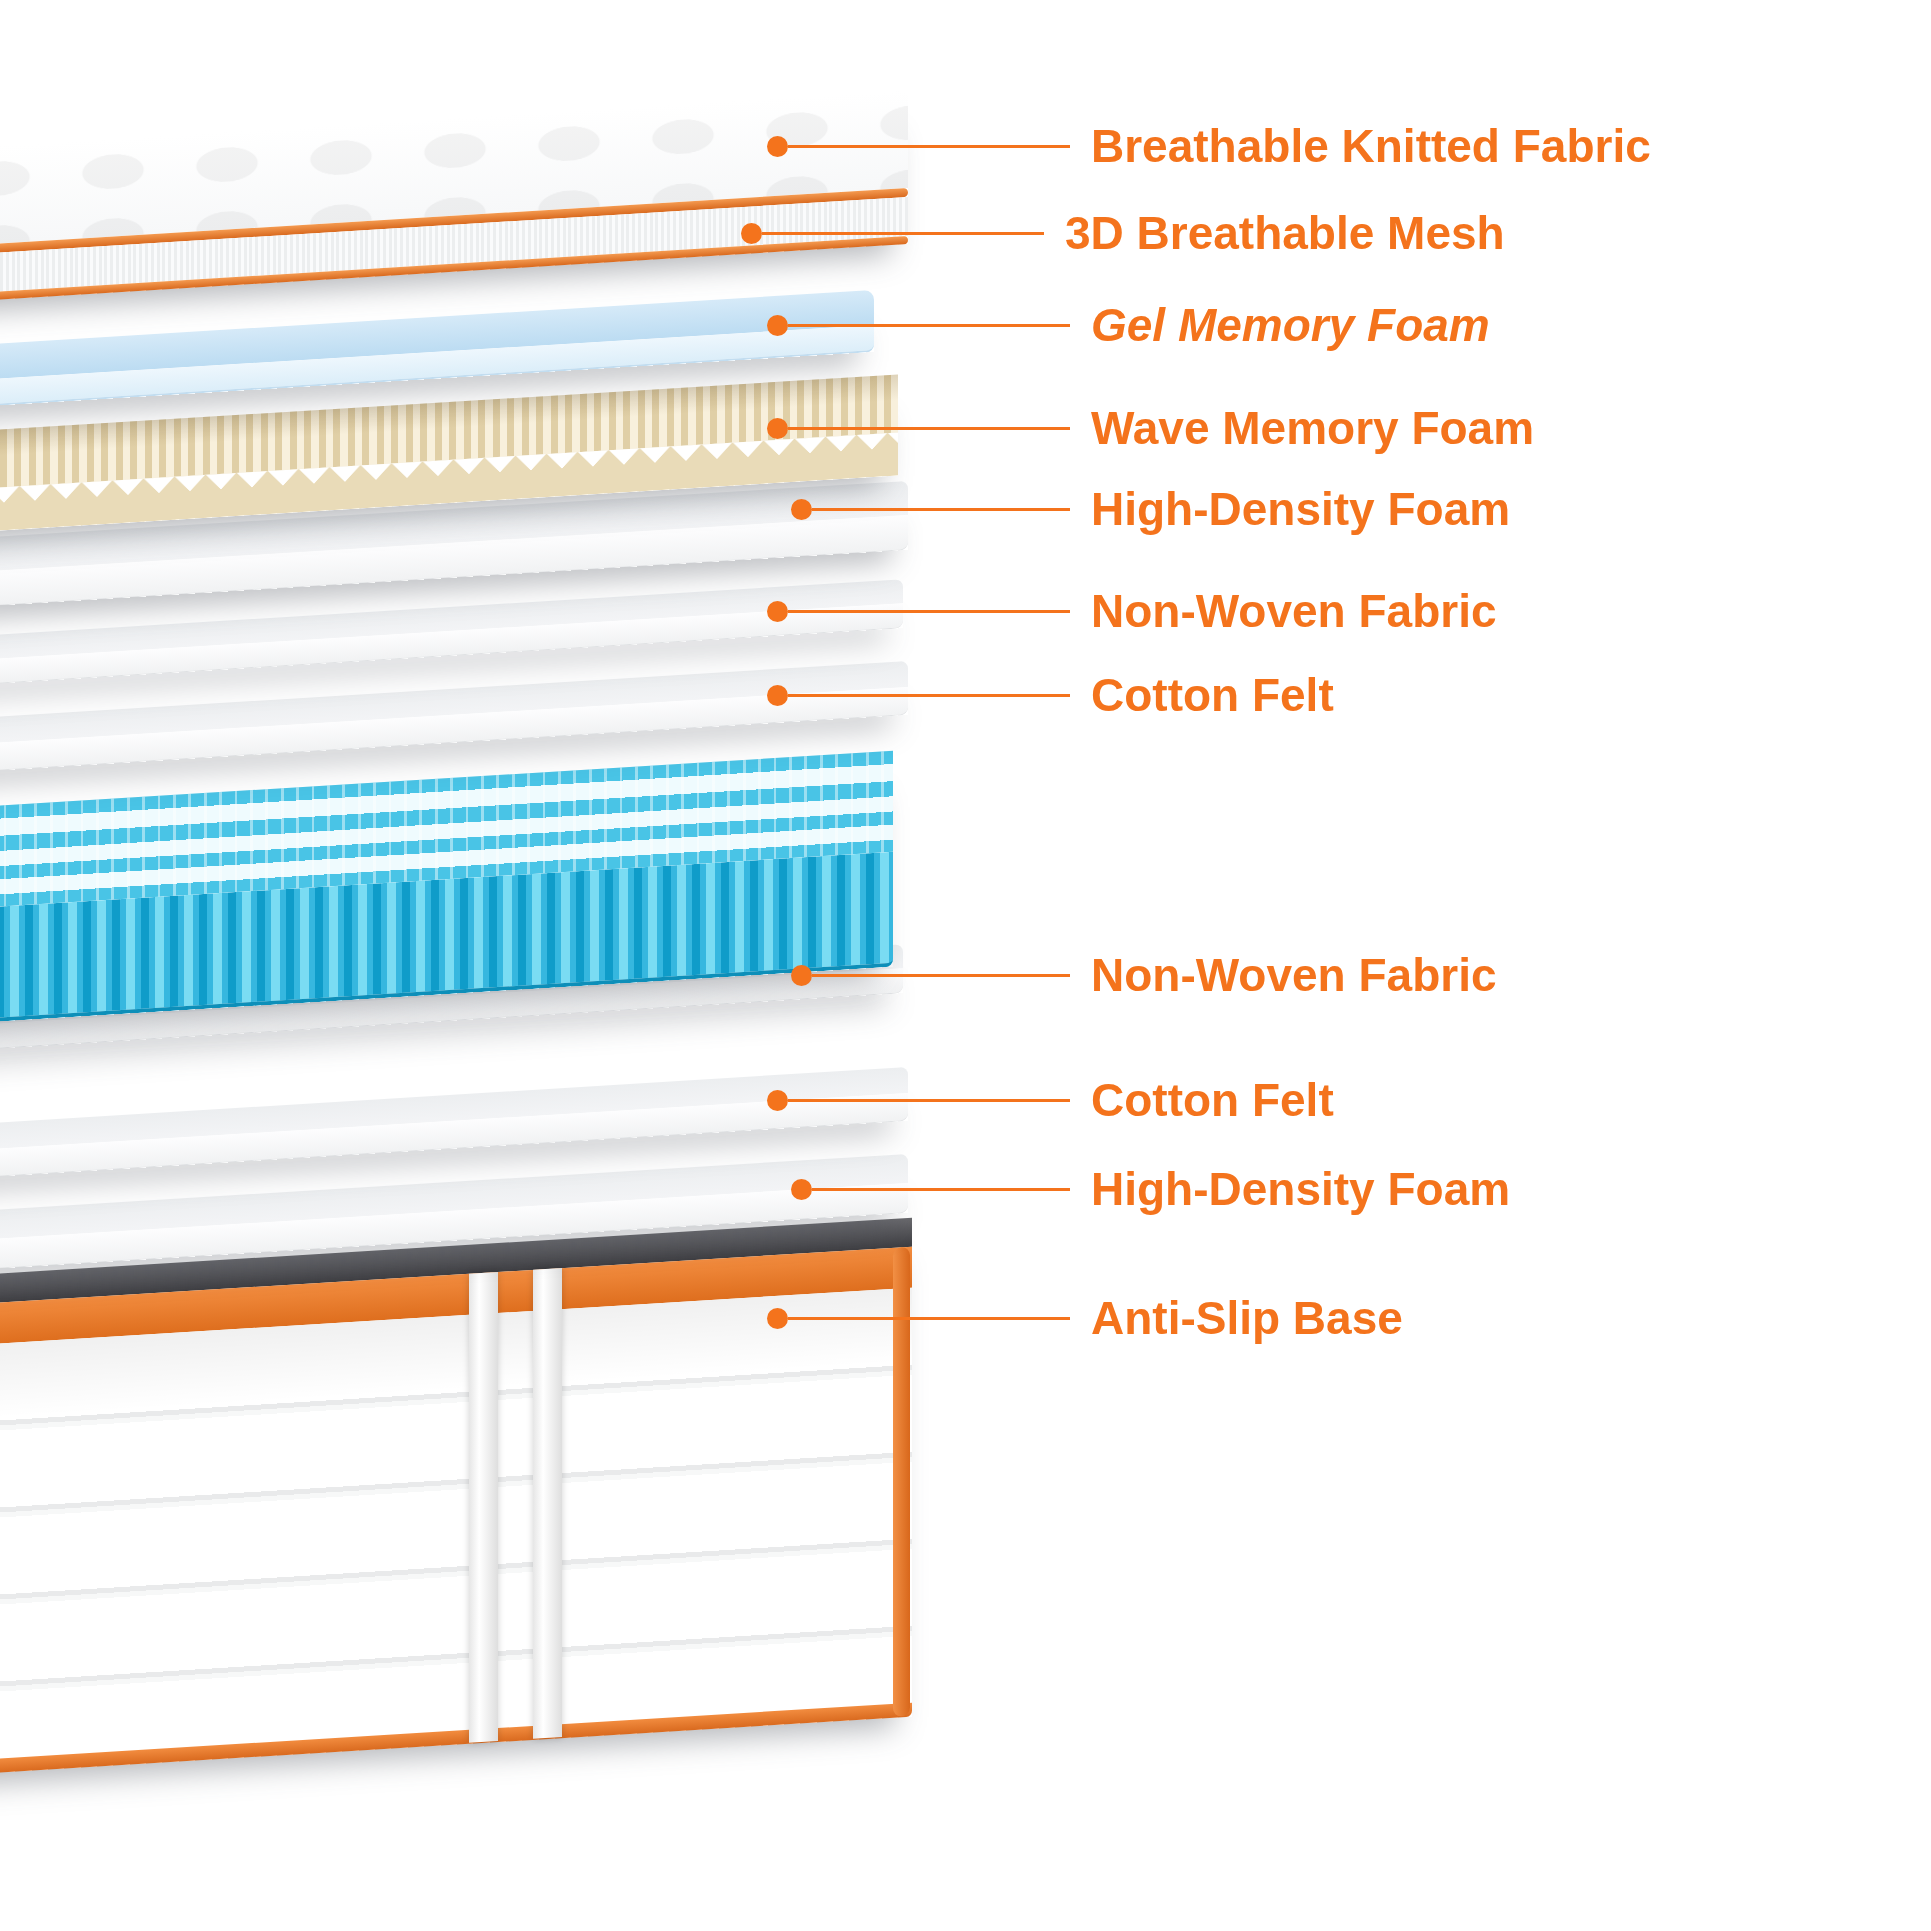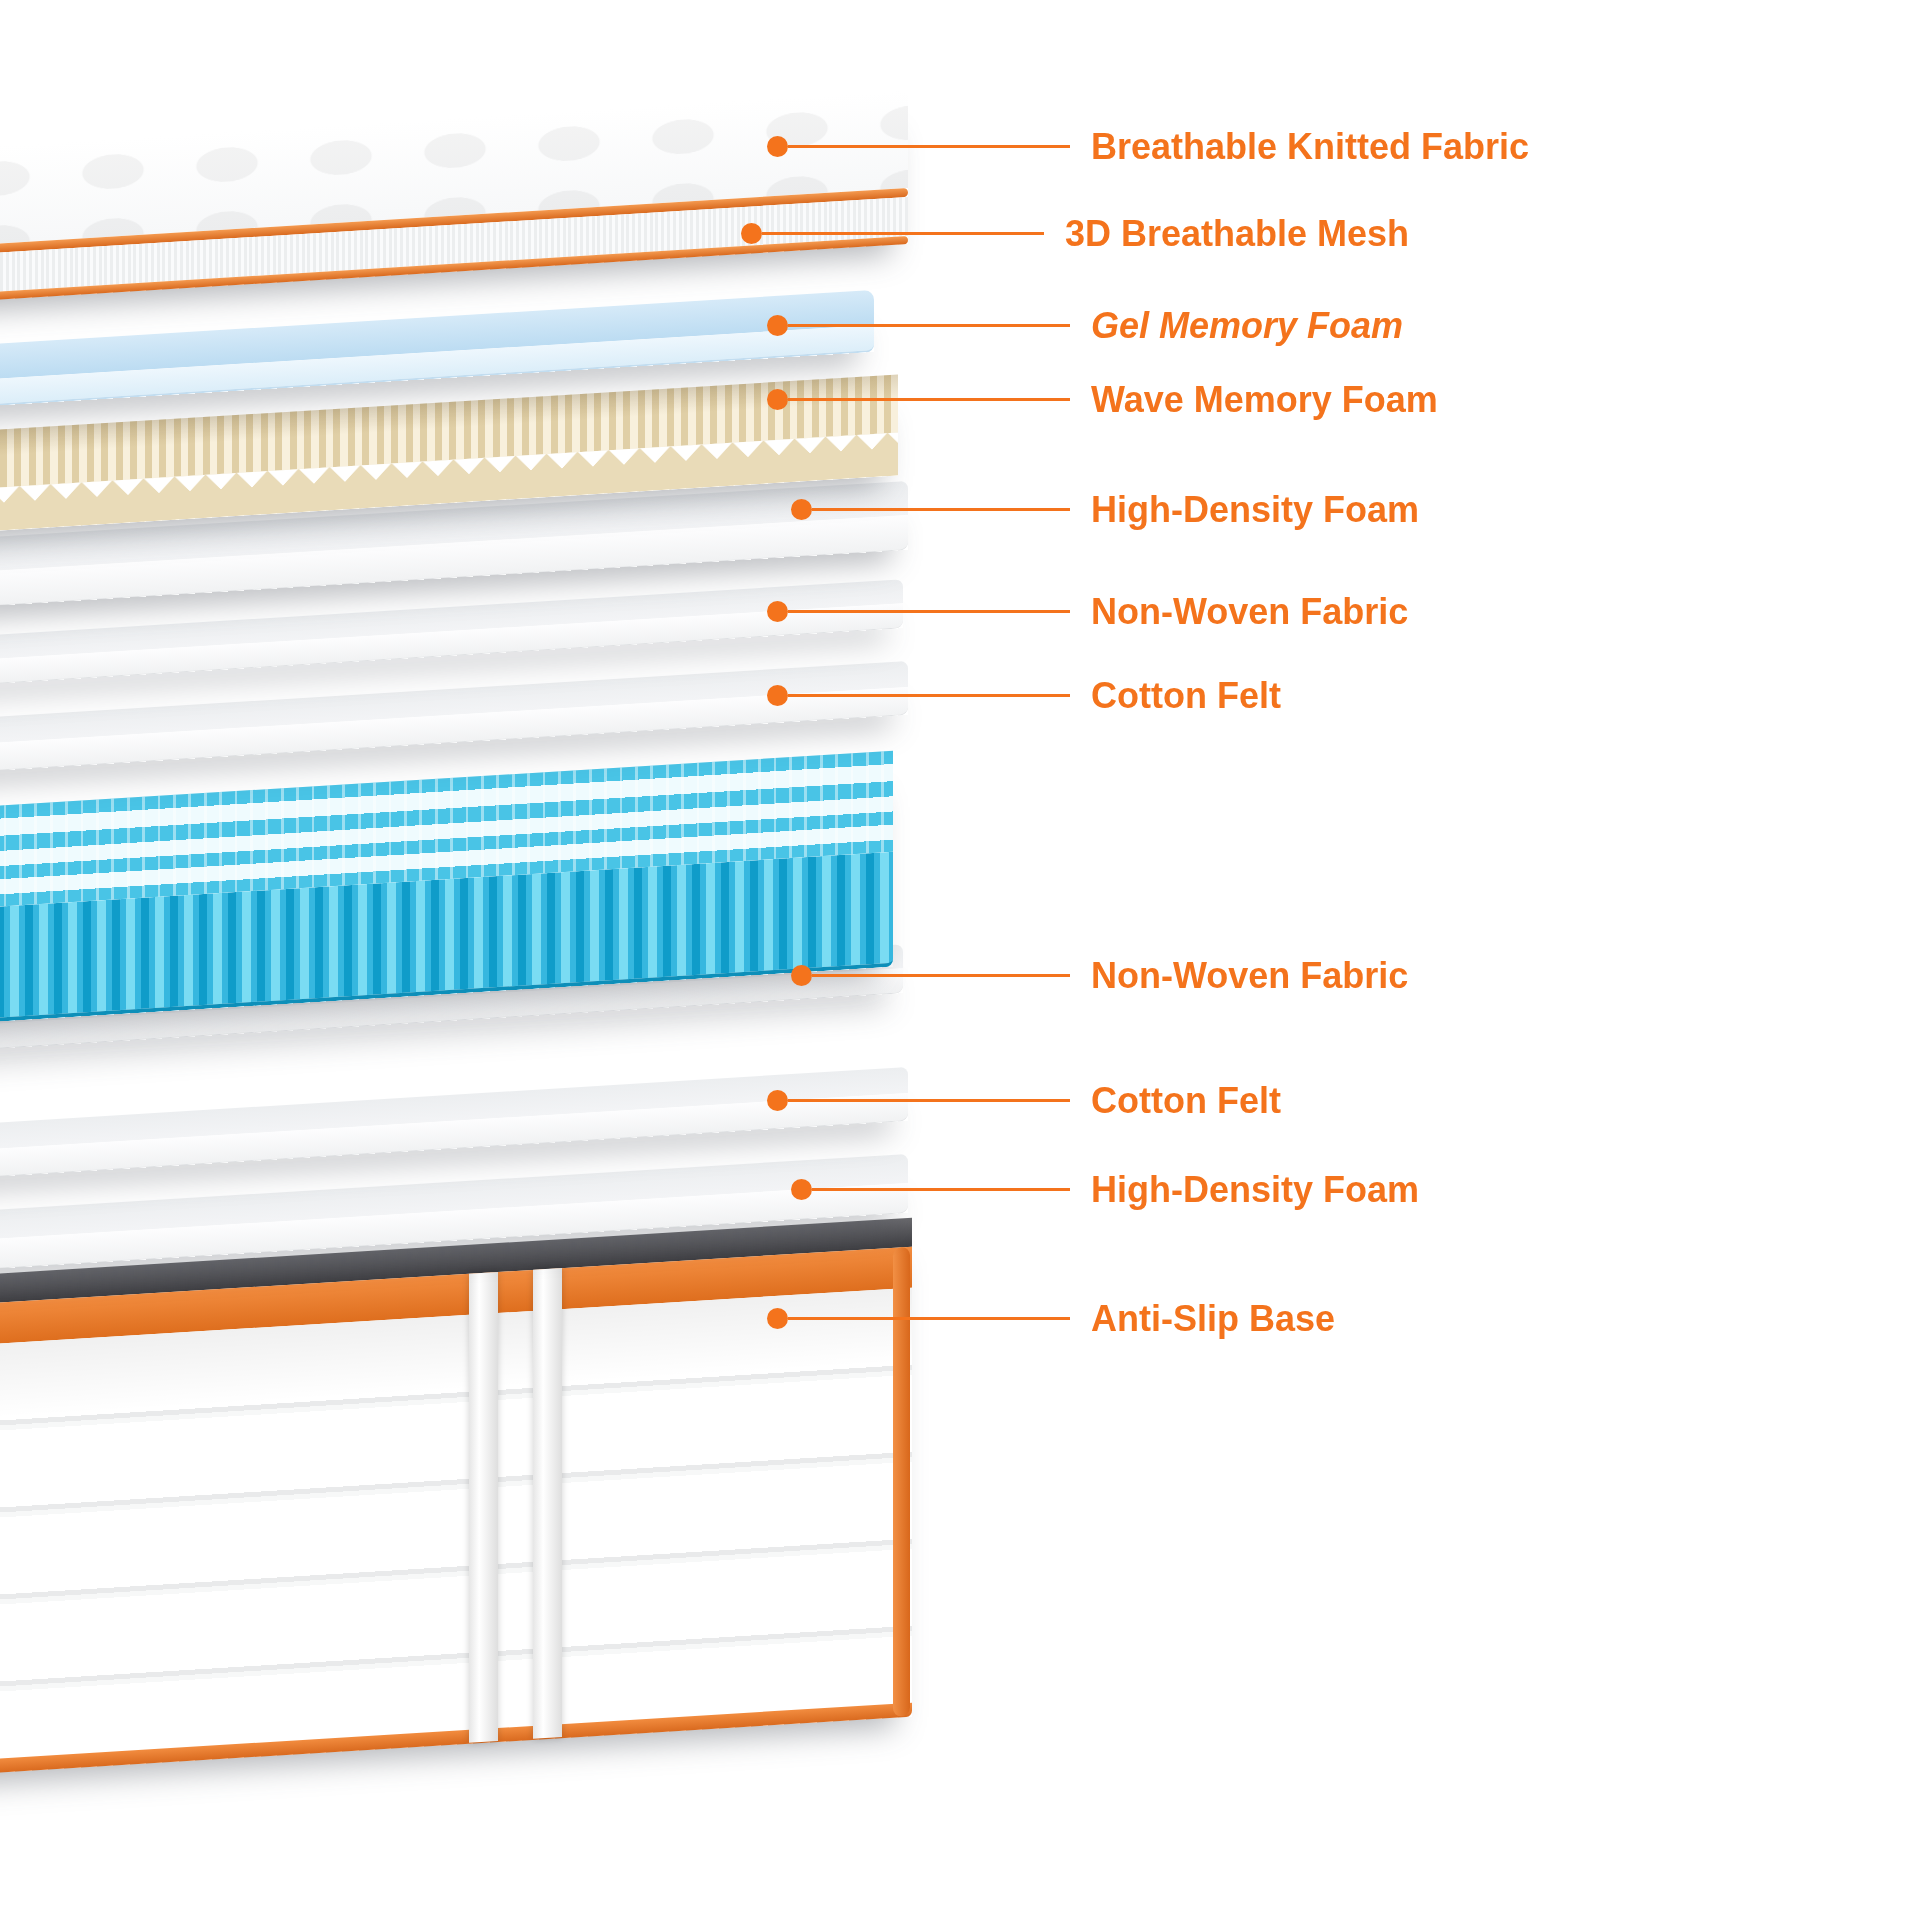--- a/index.html
+++ b/index.html
@@ -114,21 +114,21 @@
   }
   .dot{
     width:21px;height:21px;border-radius:50%;
     background:#f4731c;flex:0 0 auto;
   }
   .line{
     height:2.9px;background:#f4731c;flex:0 0 auto;
   }
   .lbl{
     padding-left:21px;
-    font-size:36px;font-weight:700;color:#f4731c;
+    font-size:46px;font-weight:700;color:#f4731c;
     white-space:nowrap;line-height:35px;
   }
 </style>
 </head>
 <body>
 
 <div id="canvas">
 
   <div class="slab" style="top:150px;z-index:12;">
     <div class="row quilt"></div>
@@ -203,21 +203,21 @@
     <span class="line" style="width:282px;"></span>
     <span class="lbl">3D Breathable Mesh</span>
   </div>
 
   <div class="callout" style="top:308px;left:767px;font-style:italic;">
     <span class="dot"></span>
     <span class="line" style="width:282px;"></span>
     <span class="lbl">Gel Memory Foam</span>
   </div>
 
-  <div class="callout" style="top:382px;left:767px;">
+  <div class="callout" style="top:411px;left:767px;">
     <span class="dot"></span>
     <span class="line" style="width:282px;"></span>
     <span class="lbl">Wave Memory Foam</span>
   </div>
 
   <div class="callout" style="top:492px;left:791px;">
     <span class="dot"></span>
     <span class="line" style="width:258px;"></span>
     <span class="lbl">High-Density Foam</span>
   </div>

